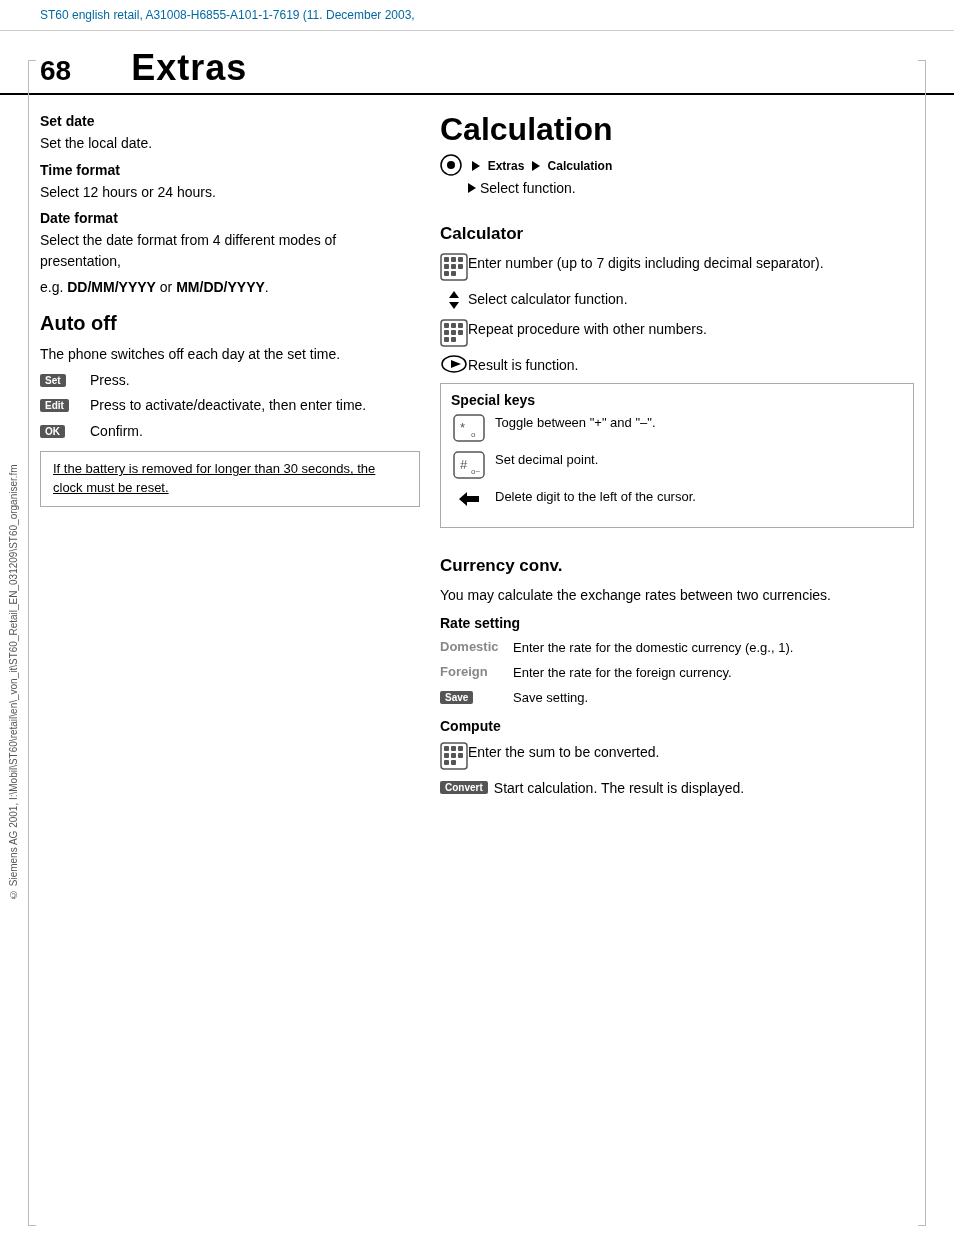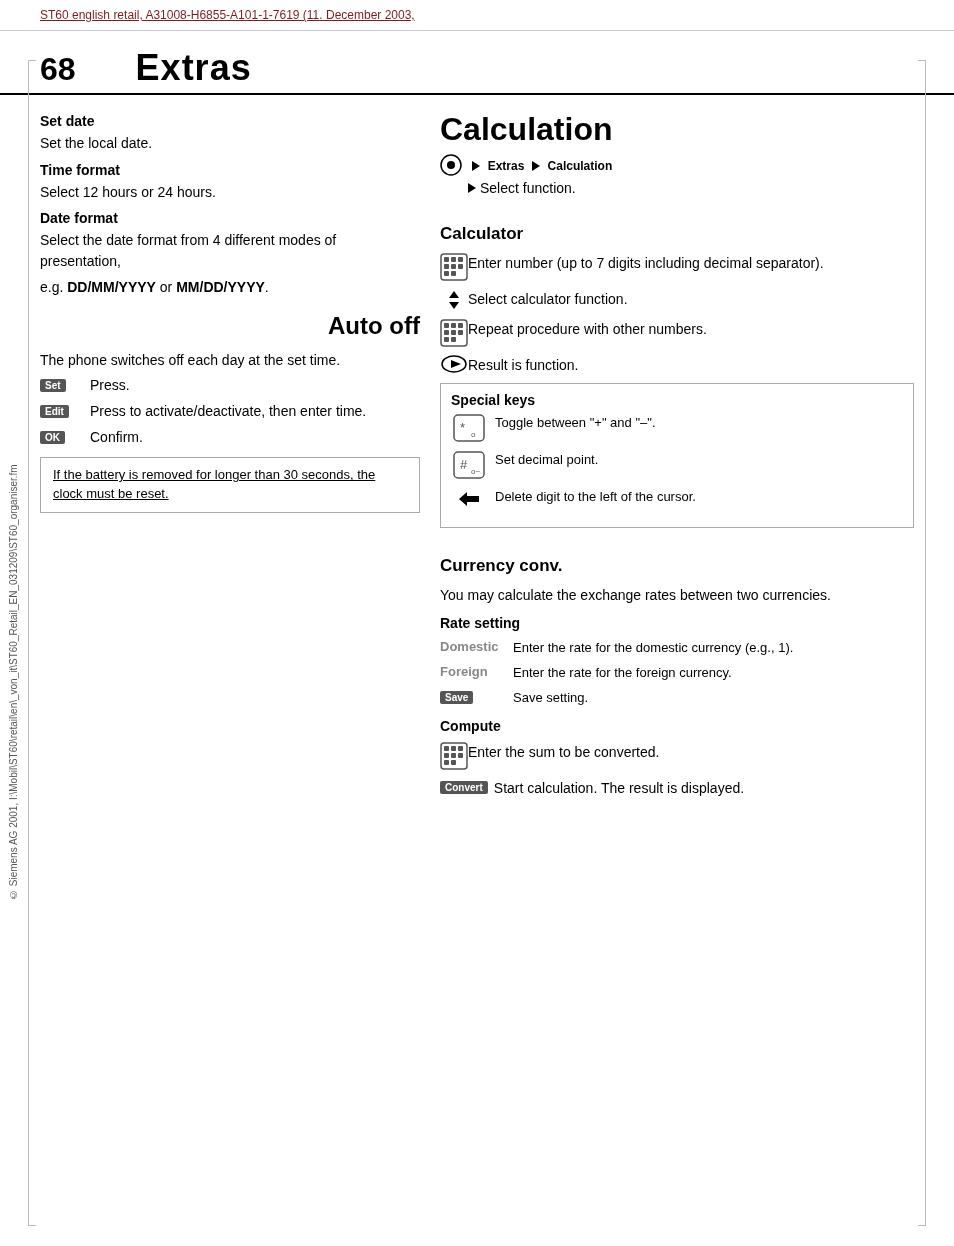--- a/index.html
+++ b/index.html
@@ -11,22 +11,21 @@
       color: #000;
       width: 954px;
       min-height: 1246px;
       position: relative;
     }
 
     .page-header {
       border-bottom: 1px solid #ccc;
       padding: 8px 40px;
       font-size: 12px;
-      color: #7f1d1d;
-      text-decoration: underline;
+      color: #0369a1;
     }
 
     
     .side-text {
       writing-mode: vertical-rl;
       transform: rotate(180deg);
       font-size: 10px;
       color: #555;
       position: absolute;
       left: 8px;
@@ -38,21 +37,21 @@
 
     .page-title-area {
       display: flex;
       align-items: baseline;
       padding: 16px 40px 4px 40px;
       border-bottom: 2px solid #000;
       margin-bottom: 16px;
     }
 
     .page-number {
-      font-size: 32px;
+      font-size: 28px;
       font-weight: bold;
       margin-right: 60px;
     }
 
     .page-title {
       font-size: 36px;
       font-weight: bold;
       letter-spacing: 1px;
     }
 
@@ -71,24 +70,23 @@
       flex: 1;
     }
 
     
     .section-bold {
       font-weight: bold;
       margin-bottom: 2px;
     }
 
     .section-heading-lg {
-      font-size: 24px;
+      font-size: 20px;
       font-weight: bold;
       margin: 12px 0 6px 0;
-      text-align: right;
     }
 
     .section-heading-md {
       font-size: 17px;
       font-weight: bold;
       margin: 26px 0 6px 0;
     }
 
     p {
       margin-bottom: 6px;

